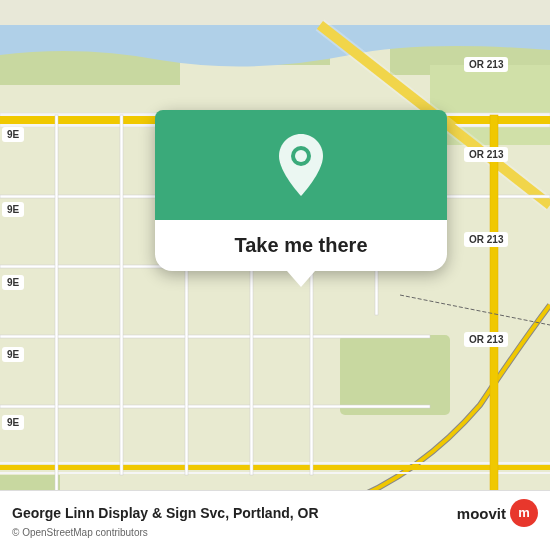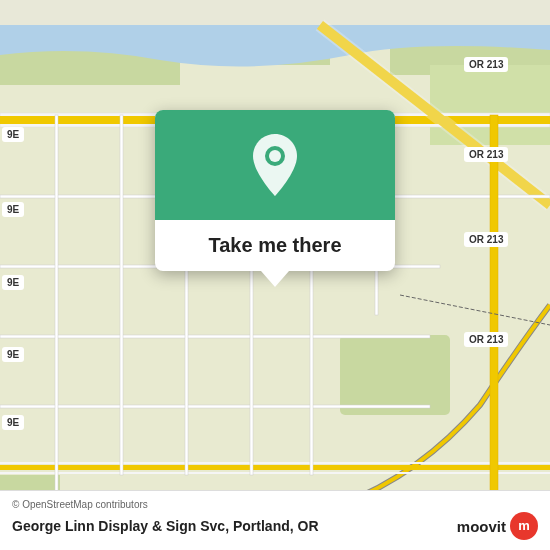--- a/index.html
+++ b/index.html
@@ -25,23 +25,23 @@
       position: absolute;
       top: 0; left: 0;
       width: 100%; height: 100%;
     }
 
     
     #popup-card {
       position: absolute;
       top: 110px;
       left: 155px;
-      width: 240px;
+      width: 292px;
       background: white;
-      border-radius: 8px;
+      border-radius: 17px;
       box-shadow: 0 4px 16px rgba(0,0,0,0.3);
       display: flex;
       flex-direction: column;
       align-items: center;
       overflow: visible;
       z-index: 10;
     }
 
     #popup-green-box {
       background: #3aaa7a;
@@ -214,27 +214,27 @@
         <circle cx="27" cy="22" r="10" fill="#3aaa7a"></circle>
         <circle cx="27" cy="22" r="6" fill="white" fill-opacity="0.9"></circle>
       </svg>
     </div>
     <div id="popup-text-area">
       <span id="take-me-there-label">Take me there</span>
     </div>
   </div>
 
   <div id="bottom-bar">
-    <div id="attribution">© OpenStreetMap contributors</div>
     <div id="place-info">
       <span>
         <span>George Linn Display &amp; Sign Svc</span>,&nbsp;<span>Portland, OR</span>
       </span>
       <div id="moovit-logo">
         <span id="moovit-text">moovit</span>
         <div id="moovit-icon">
           <span id="moovit-icon-inner">m</span>
         </div>
       </div>
     </div>
+    <div id="attribution">© OpenStreetMap contributors</div>
   </div>
 
 </div>
 
 </body></html>

